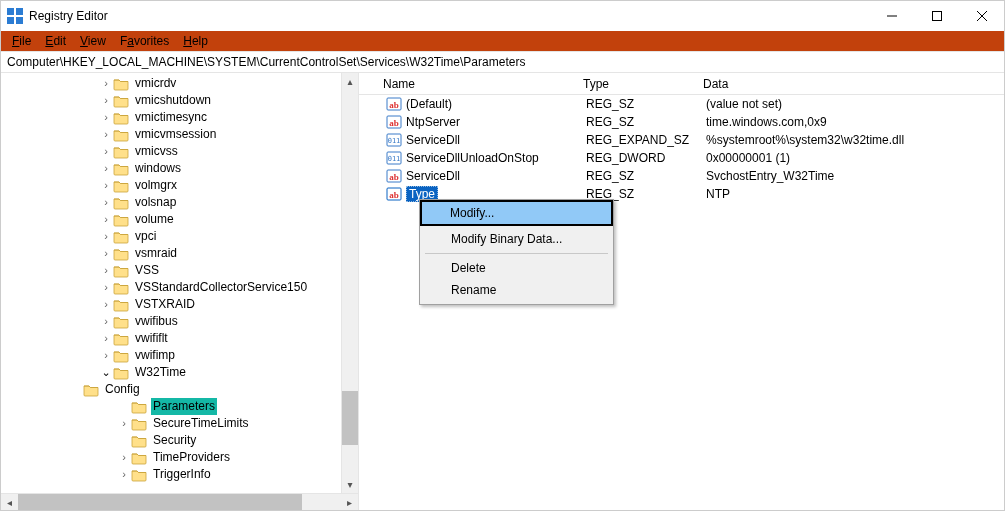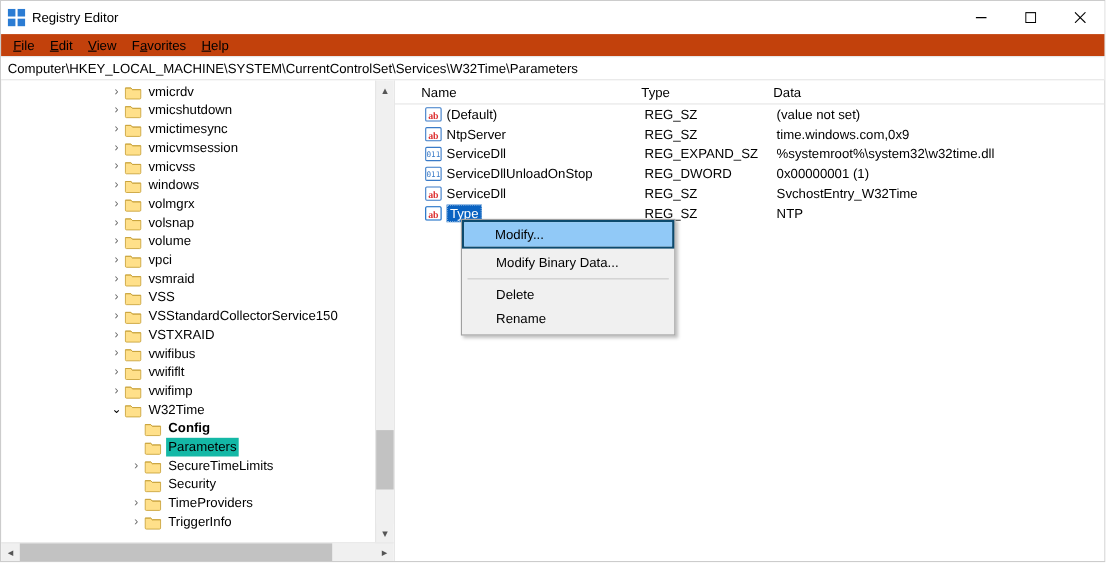--- a/index.html
+++ b/index.html
@@ -40,21 +40,21 @@
   .list-body { flex:1; position:relative;padding-left:21px; }
   .value-row { display:flex; align-items:center; height:18px; }
   .value-row .vname { width:200px; display:flex; align-items:center; padding-left:6px; }
   .value-row .vtype { width:120px; padding-left:6px; }
   .value-row .vdata { flex:1; padding-left:6px; }
   .val-icon { width:16px; height:16px; margin-right:4px; flex:none; }
   .value-row.selected .vname .namecell { background:#0a63c2; color:#fff; padding:0 2px; border:1px dotted #8fb7df; }
   .value-row.selected .val-icon rect.box { stroke:#0a63c2; }
   
   .context-menu { position:absolute; background:#f0f0f0; border:1px solid #a0a0a0; box-shadow:2px 2px 3px rgba(0,0,0,.25); font-size:12px; padding:3px; }
-  .ctx-highlight-box { border:2px solid #0c4a6e; margin:-3px -3px 2px -3px; }
+  .ctx-highlight-box { border:2px solid #000000; margin:-3px -3px 2px -3px; }
   .ctx-item { padding:4px 20px 4px 28px; white-space:nowrap; }
   .ctx-item.hover { background:#91c9f7; }
   .ctx-sep { height:1px; background:#c8c8c8; margin:3px 2px; }
   
   .hscroll { height:17px; background:#f0f0f0; border-top:1px solid #e5e5e5; display:flex; }
   .hscroll .track { flex:1; position:relative; background:#f0f0f0; }
   .hscroll .thumb { position:absolute; height:100%; background:#c2c2c2; }
   .hscroll .btn { width:17px; display:flex; align-items:center; justify-content:center; color:#555; font-size:10px; }
   .vscroll { width:17px; background:#f0f0f0; border-left:1px solid #e5e5e5; display:flex; flex-direction:column; }
   .vscroll .track { flex:1; position:relative; background:#f0f0f0; }
@@ -250,21 +250,21 @@
                 <span class="tree-label">vwifimp</span>
               </div>
               <div class="tree-row" style="padding-left: 98px;">
                 <span class="twisty open">⌄</span>
                 <svg class="folder-icon" viewBox="0 0 16 14">
                   <path d="M1 3 h5 l1.5 1.5 H15 V12 a1 1 0 0 1 -1 1 H2 a1 1 0 0 1 -1 -1 Z" fill="#ffe08a" stroke="#caa33a" stroke-width="0.8"></path>
                   <path d="M1 3 h5 l1.5 1.5 H15" fill="none" stroke="#caa33a" stroke-width="0.8"></path>
                 </svg>
                 <span class="tree-label">W32Time</span>
               </div>
-              <div class="tree-row" style="padding-left: 116px; font-weight: bold;">
+              <div class="tree-row" style="padding-left: 68px;">
                 <span class="twisty"></span>
                 <svg class="folder-icon" viewBox="0 0 16 14">
                   <path d="M1 3 h5 l1.5 1.5 H15 V12 a1 1 0 0 1 -1 1 H2 a1 1 0 0 1 -1 -1 Z" fill="#ffe08a" stroke="#caa33a" stroke-width="0.8"></path>
                   <path d="M1 3 h5 l1.5 1.5 H15" fill="none" stroke="#caa33a" stroke-width="0.8"></path>
                 </svg>
                 <span class="tree-label">Config</span>
               </div>
               <div class="tree-row" style="padding-left: 116px;">
                 <span class="twisty"></span>
                 <svg class="folder-icon" viewBox="0 0 16 14">

